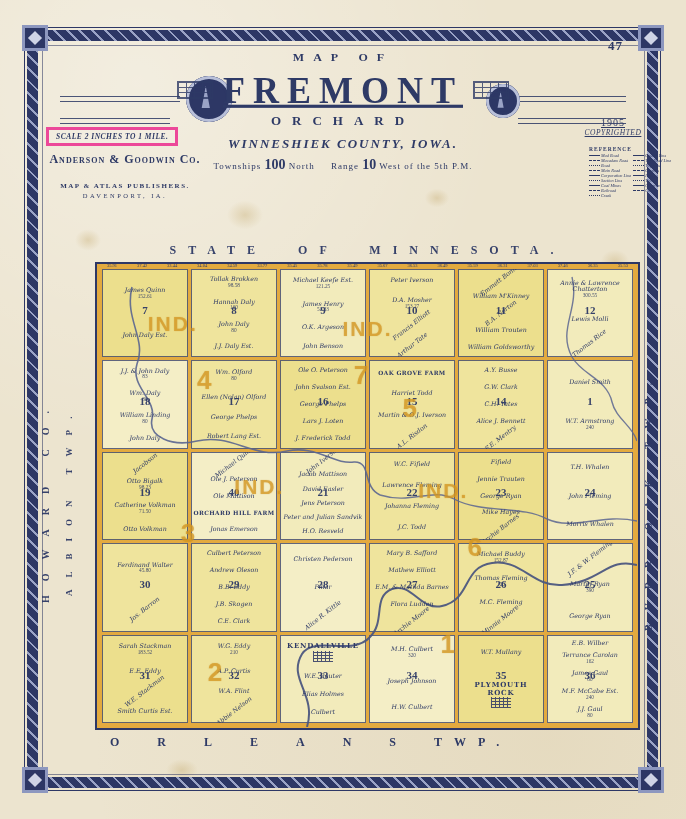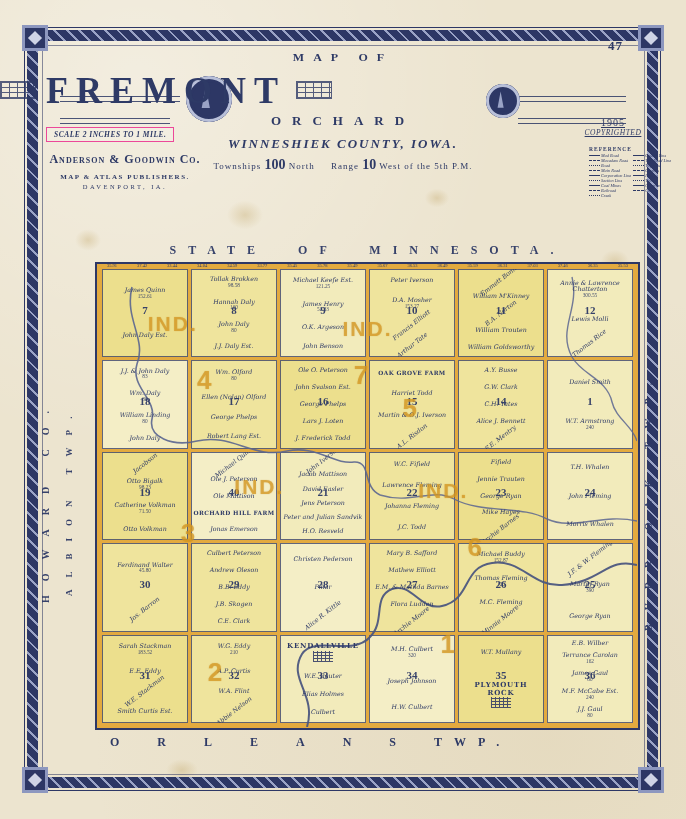--- a/index.html
+++ b/index.html
@@ -16,40 +16,40 @@
         border-image:repeating-linear-gradient(45deg,#2d3765 0 5px,#9aa3c6 5px 7px,#2d3765 7px 9px) 11;
         outline:1px solid #2d3765;outline-offset:2px;}
   .frame-inner{position:absolute;left:42px;top:45px;width:601px;height:728px;border:1px solid #2d3765;opacity:.55;}
   .corner{position:absolute;width:26px;height:26px;background:#2d3765;
         box-shadow:inset 0 0 0 3px #8d97bf, inset 0 0 0 6px #2d3765;}
   .corner:after{content:"";position:absolute;left:8px;top:8px;width:10px;height:10px;background:#cfd4e6;transform:rotate(45deg);}
   .page-number{position:absolute;left:608px;top:38px;font-size:13px;font-weight:bold;letter-spacing:1px;}
   
   .hdr{position:absolute;left:0;top:50px;width:686px;text-align:center;}
   .arc-title{font-size:12px;font-weight:bold;letter-spacing:9px;transform:scaleY(.9);}
-  .title-row{display:flex;align-items:center;gap:10px;margin-top:4px;}
+  .title-row{display:flex;align-items:center;justify-content:center;gap:10px;margin-top:4px;text-decoration:underline;}
   .brick{width:34px;height:16px;background:
         repeating-linear-gradient(0deg,#2e3a66 0 1px,transparent 1px 5px),
         repeating-linear-gradient(90deg,#2e3a66 0 1px,transparent 1px 8px);
         border:1px solid #2e3a66;opacity:.8;}
   .map-title{font-size:36px;font-weight:bold;letter-spacing:8px;transform:scaleY(1.05);}
   .map-subtitle{font-size:13px;font-weight:bold;letter-spacing:11px;margin-top:2px;}
   .county{font-size:13px;font-weight:bold;font-style:italic;letter-spacing:2px;margin-top:7px;}
   .twprange{font-size:9px;margin-top:5px;letter-spacing:1px;}
   .twprange b{font-size:14px;letter-spacing:0;}
   .rule{position:absolute;height:4px;border-top:1px solid #2e3a66;border-bottom:1px solid #2e3a66;opacity:.85;}
   .medallion{position:absolute;border-radius:50%;background:#2d3765;
         box-shadow:inset 0 0 0 3px #b9c0d9, inset 0 0 0 6px #2d3765;}
   .medallion:after{content:"";position:absolute;left:28%;top:22%;width:30%;height:48%;background:#9aa3c6;
         clip-path:polygon(50% 0,80% 100%,20% 100%);}
-  .scale-box{position:absolute;left:46px;top:127px;border:1px solid #ec4899;padding:2px 7px;
+  .scale-box{position:absolute;left:46px;top:127px;border:3px solid #ec4899;padding:2px 7px;
         font-size:7.5px;font-weight:bold;font-style:italic;letter-spacing:.5px;background:rgba(255,255,255,.12);}
   .publisher{position:absolute;left:40px;top:152px;width:170px;text-align:center;}
   .pub-name{font-size:12px;font-weight:bold;font-variant:small-caps;letter-spacing:1px;}
-  .pub-l2{font-size:7px;font-weight:bold;letter-spacing:1.5px;margin-top:6px;}
+  .pub-l2{font-size:7px;font-weight:bold;letter-spacing:1.5px;margin-top:15px;}
   .pub-l3{font-size:6.5px;letter-spacing:2.5px;margin-top:2px;}
   .copyright{position:absolute;left:578px;top:117px;width:70px;text-align:center;text-decoration:underline;}
   .cr-year{font-size:10px;letter-spacing:1px;}
   .cr-label{font-size:7.5px;font-style:italic;letter-spacing:.5px;}
   
   .reference{position:absolute;left:589px;top:146px;width:64px;}
   .ref-title{font-size:5.5px;font-weight:bold;letter-spacing:1px;text-align:left;}
   .ref-cols{display:flex;gap:2px;margin-top:1px;}
   .ref-col{display:flex;flex-direction:column;flex:1;}
   .ref-row{display:flex;align-items:center;gap:1px;height:5px;}

